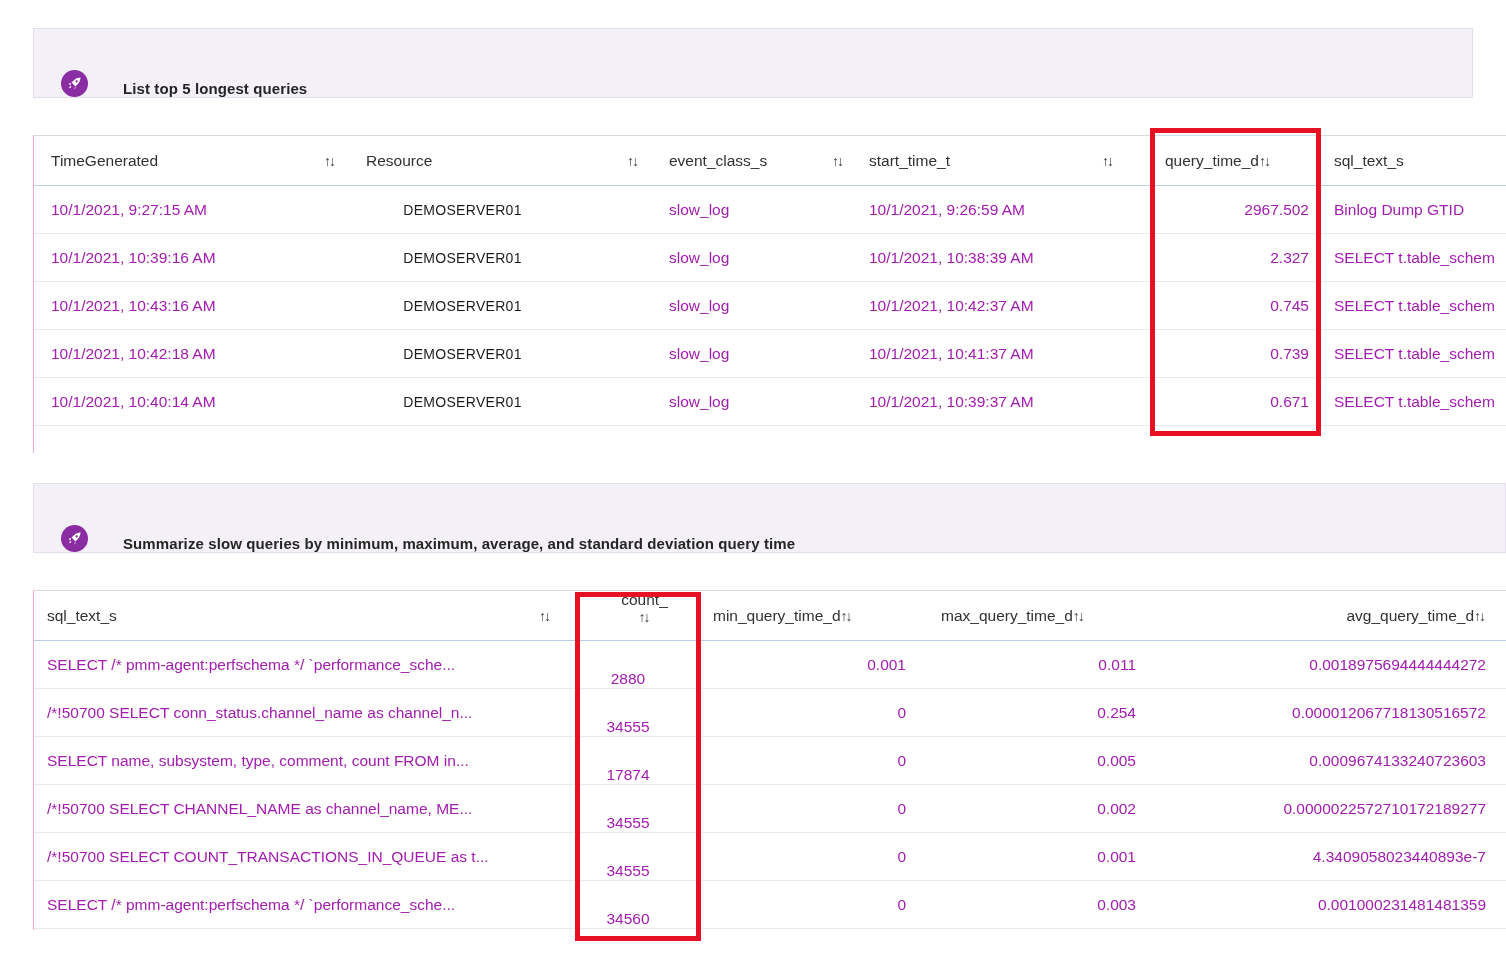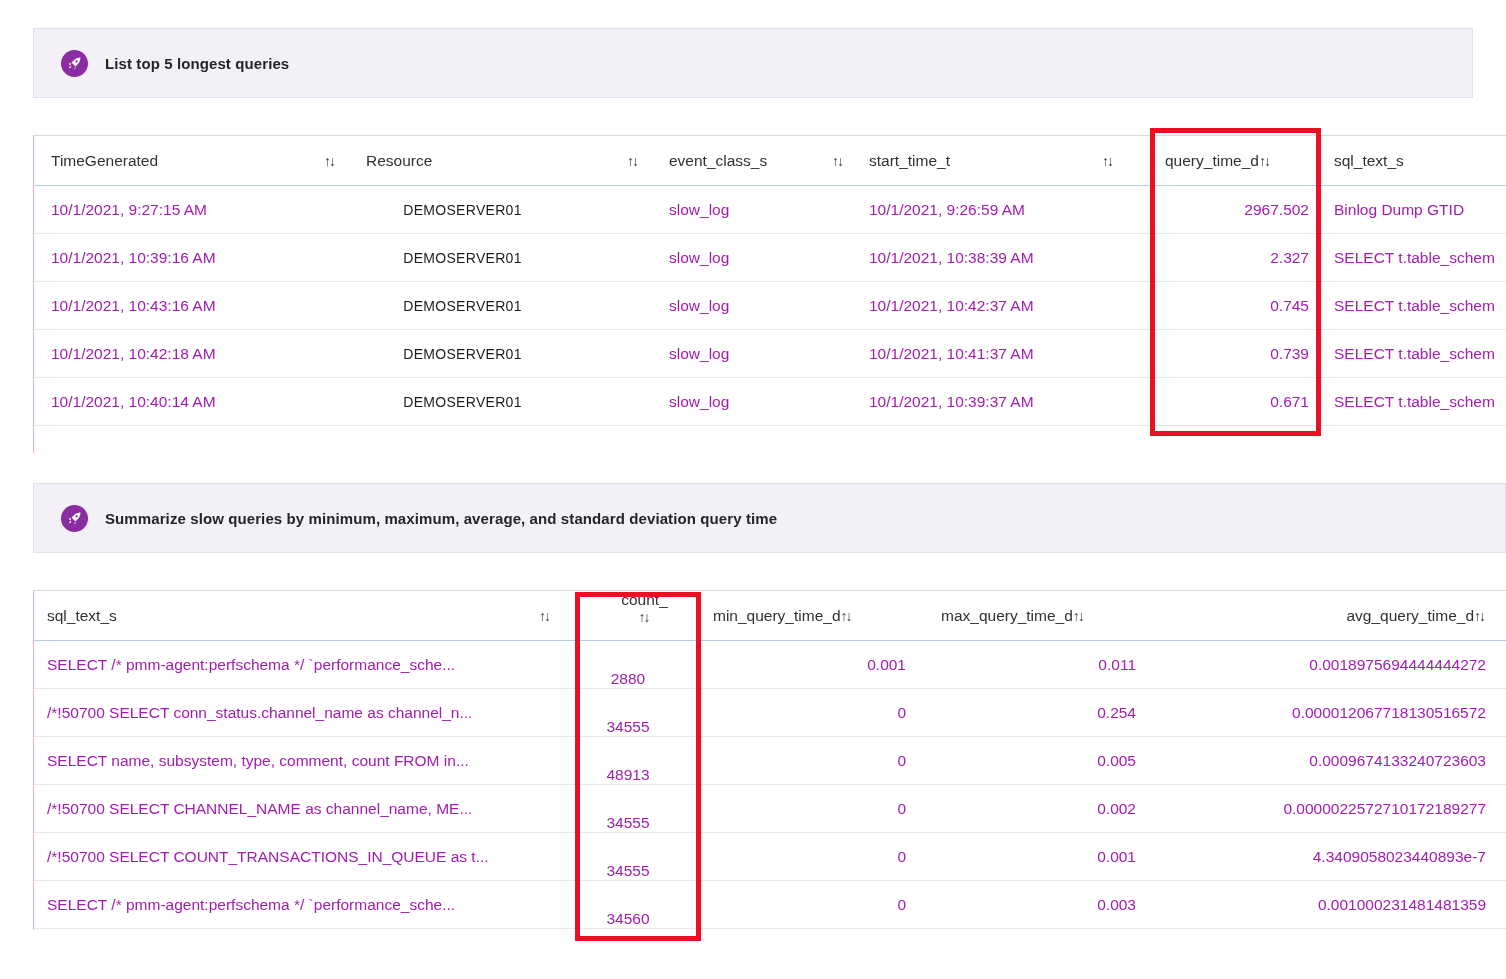--- a/index.html
+++ b/index.html
@@ -8,21 +8,21 @@
     font-family: "Liberation Sans", "DejaVu Sans", sans-serif;
     width: 1506px; height: 979px; overflow: hidden; position: relative;
     color: #323130;
   }
   #page { position: relative; width: 1506px; height: 979px; background: #fff; }
 
   
   .banner {
     position: absolute; left: 33px; height: 70px;
     background: #f4f0f7; border: 1px solid #e4ddeb;
-    display: flex; align-items: center; padding-left: 27px; gap: 17px;
+    display: flex; align-items: flex-end; padding-left: 27px; gap: 35px;
   }
   #banner1 { top: 28px; width: 1440px; }
   #banner2 { top: 483px; width: 1473px; }
   .banner .circle {
     width: 27px; height: 27px; border-radius: 50%;
     background: #8A2DA2; flex: 0 0 27px;
     display: flex; align-items: center; justify-content: center;
   }
   .banner .label {
     font-size: 15px; font-weight: 700; color: #252525; letter-spacing: .1px;
@@ -229,21 +229,21 @@
     </div>
     <div class="tr">
       <div class="td t2c1">/*!50700 SELECT conn_status.channel_name as channel_n...</div>
       <div class="td t2c2 num">34555</div>
       <div class="td t2c3 num">0</div>
       <div class="td t2c4 num">0.254</div>
       <div class="td t2c5 num">0.000012067718130516572</div>
     </div>
     <div class="tr">
       <div class="td t2c1">SELECT name, subsystem, type, comment, count FROM in...</div>
-      <div class="td t2c2 num">48913</div>
+      <div class="td t2c2 num">17874</div>
       <div class="td t2c3 num">0</div>
       <div class="td t2c4 num">0.005</div>
       <div class="td t2c5 num">0.0009674133240723603</div>
     </div>
     <div class="tr">
       <div class="td t2c1">/*!50700 SELECT CHANNEL_NAME as channel_name, ME...</div>
       <div class="td t2c2 num">34555</div>
       <div class="td t2c3 num">0</div>
       <div class="td t2c4 num">0.002</div>
       <div class="td t2c5 num">0.0000022572710172189277</div>

